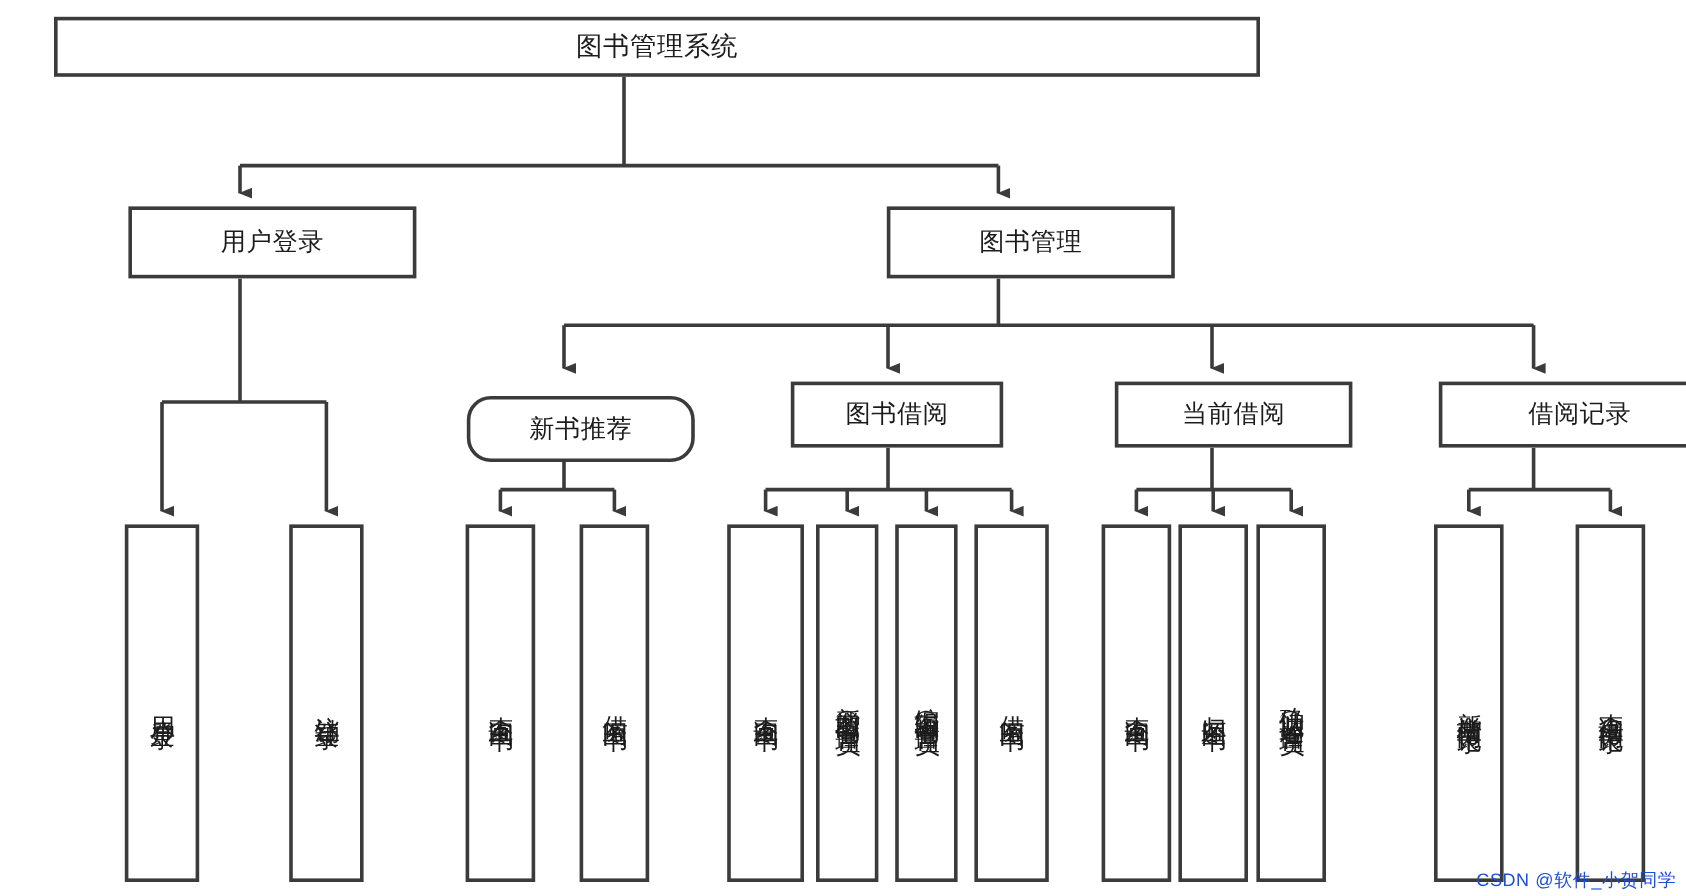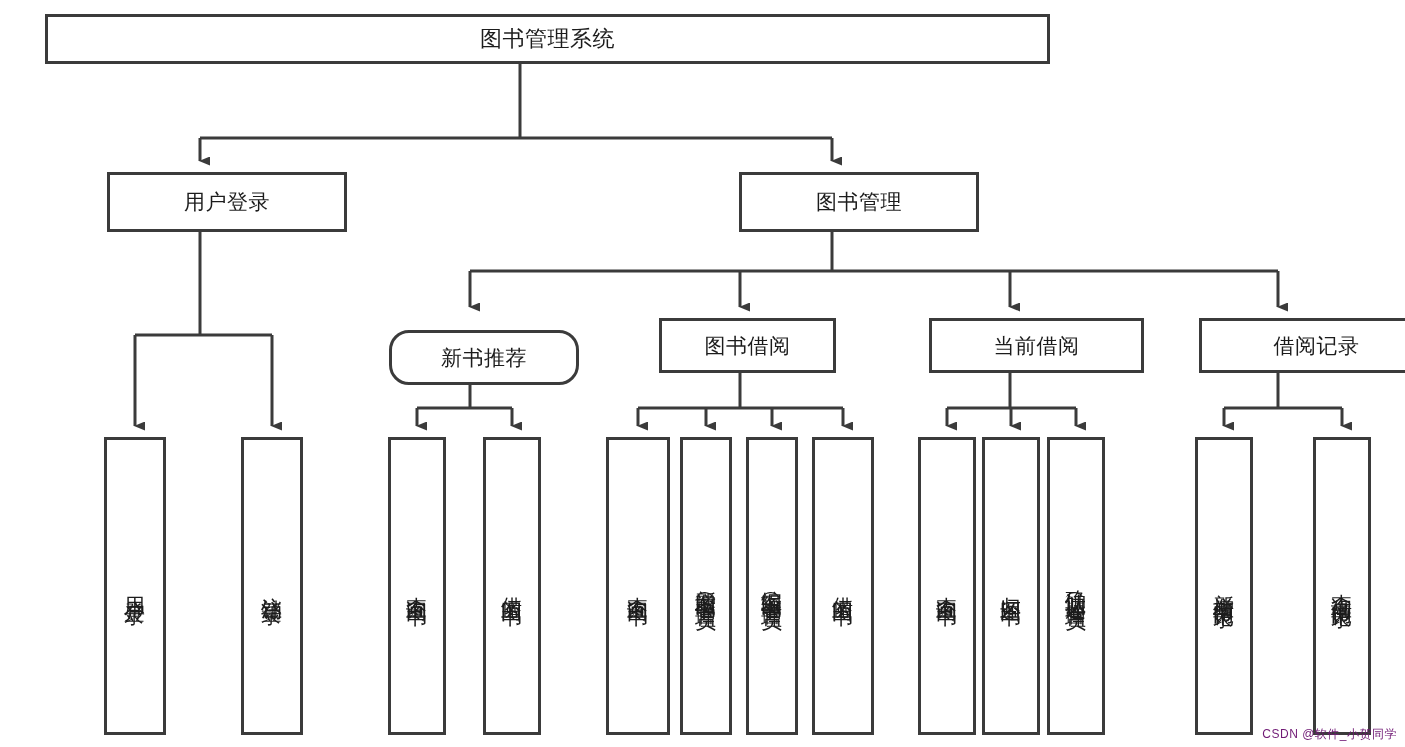--- a/index.html
+++ b/index.html
@@ -63,22 +63,22 @@
     letter-spacing: 3px;
     line-height: 1.0;
     text-align: center;
     white-space: nowrap;
     max-height: 292px;
   }
   .watermark {
     position: absolute;
     right: 8px;
     bottom: 4px;
-    font-size: 12px;
-    color: #701a75;
+    font-size: 15px;
+    color: #1d4ed8;
     white-space: nowrap;
     letter-spacing: 0.5px;
     pointer-events: none;
   }
 </style>
 </head>
 <body>
 
 <div id="diagram-root">
 
@@ -134,21 +134,21 @@
       </div>
       <div class="node-box horizontal level2" style="left: 712px; top: 172px; width: 240px; height: 60px;">
         <span class="node-label-h">图书管理</span>
       </div>
       <div class="node-box horizontal level3" style="left: 362px; top: 330px; width: 190px; height: 55px; border-radius: 20px;">
         <span class="node-label-h">新书推荐</span>
       </div>
       <div class="node-box horizontal level3" style="left: 632px; top: 318px; width: 177px; height: 55px;">
         <span class="node-label-h">图书借阅</span>
       </div>
-      <div class="node-box horizontal level3" style="left: 902px; top: 318px; width: 215px; height: 55px;">
+      <div class="node-box horizontal level3" style="left: 902px; top: 318px; width: 198px; height: 55px;">
         <span class="node-label-h">当前借阅</span>
       </div>
       <div class="node-box horizontal level3" style="left: 1172px; top: 318px; width: 215px; height: 55px; padding-left: 20px;">
         <span class="node-label-h">借阅记录</span>
       </div>
       <div class="node-box vertical leaf" style="left: 104px; top: 437px; width: 62px; height: 298px;">
         <span class="node-label-v">用户登录</span>
       </div>
       <div class="node-box vertical leaf" style="left: 241px; top: 437px; width: 62px; height: 298px;">
         <span class="node-label-v">注销登录</span>

